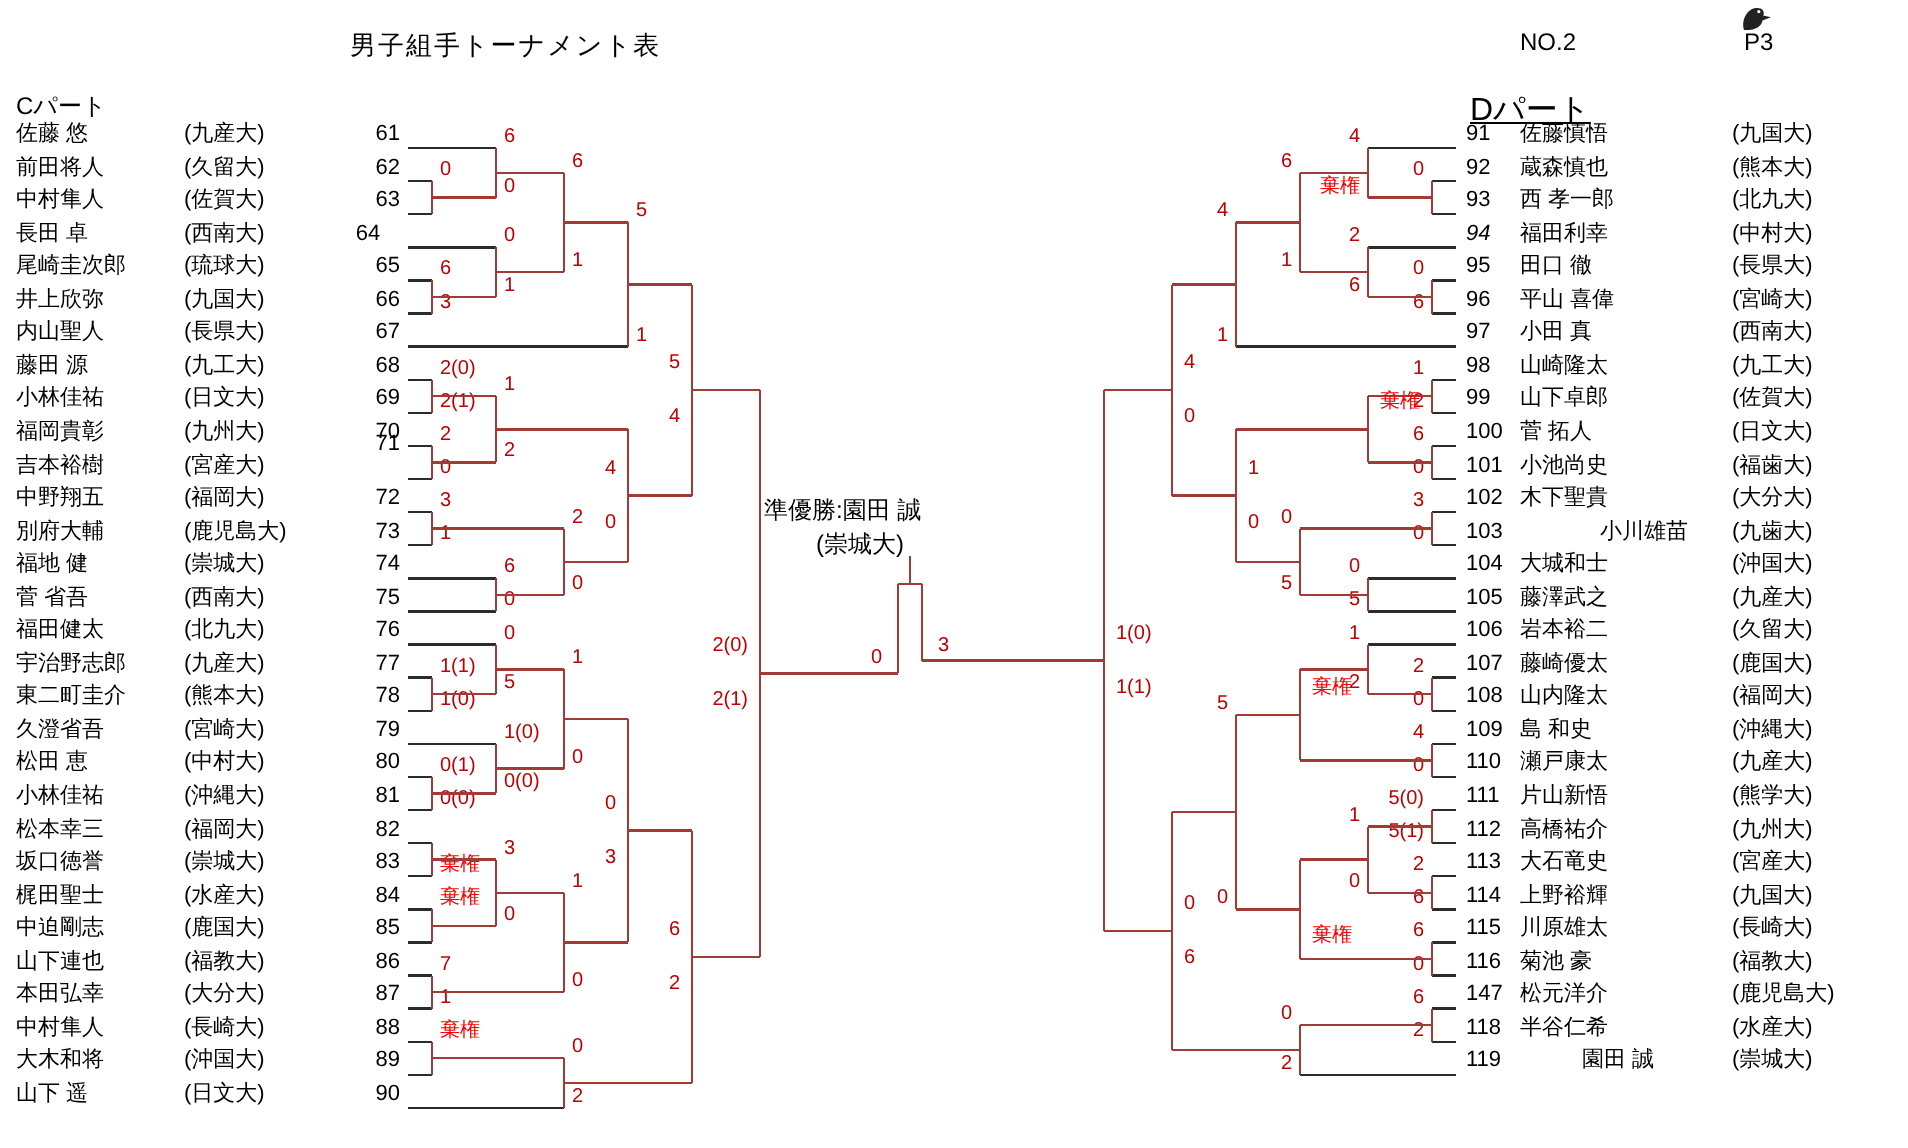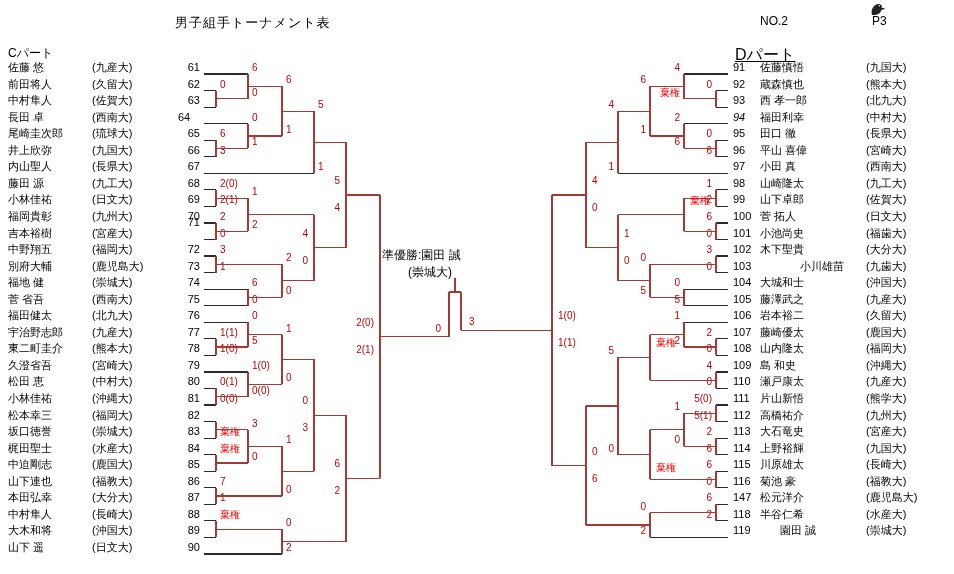--- a/index.html
+++ b/index.html
@@ -206,21 +206,21 @@
       <div class="cell" style="left: 733px; top: 474.75px; width: 26px; text-align: left;">116</div>
       <div class="cell" style="left: 760px; top: 474.75px; width: 84px; text-align: left;">菊池 豪</div>
       <div class="cell" style="left: 866px; top: 474.75px; width: 84px; text-align: left;">(福教大)</div>
       <div class="cell" style="left: 733px; top: 491.3px; width: 26px; text-align: left;">147</div>
       <div class="cell" style="left: 760px; top: 491.3px; width: 84px; text-align: left;">松元洋介</div>
       <div class="cell" style="left: 866px; top: 491.3px; width: 84px; text-align: left;">(鹿児島大)</div>
       <div class="cell" style="left: 733px; top: 507.85px; width: 26px; text-align: left;">118</div>
       <div class="cell" style="left: 760px; top: 507.85px; width: 84px; text-align: left;">半谷仁希</div>
       <div class="cell" style="left: 866px; top: 507.85px; width: 84px; text-align: left;">(水産大)</div>
       <div class="cell" style="left: 733px; top: 524.4px; width: 26px; text-align: left;">119</div>
-      <div class="cell" style="left: 732px; top: 524.4px; width: 84px; text-align: right;">園田 誠</div>
+      <div class="cell" style="left: 767px; top: 524.4px; width: 84px; text-align: center;">園田 誠</div>
       <div class="cell" style="left: 866px; top: 524.4px; width: 84px; text-align: left;">(崇城大)</div>
     </div>
 
   <svg id="bracket-svg" width="954" height="574" shape-rendering="crispEdges">
       <line x1="204" y1="90.55" x2="216" y2="90.55" stroke="#2b2b2b" stroke-width="1.2"></line>
       <line x1="204" y1="107.1" x2="216" y2="107.1" stroke="#2b2b2b" stroke-width="1.2"></line>
       <line x1="216" y1="90.55" x2="216" y2="107.1" stroke="#a23b36" stroke-width="1.2"></line>
       <text x="220" y="87.55" text-anchor="start" font-size="10" fill="#c00000">0</text>
       <line x1="204" y1="74" x2="248" y2="74" stroke="#2b2b2b" stroke-width="1.2"></line>
       <line x1="216" y1="98.82499999999999" x2="248" y2="98.82499999999999" stroke="#a23b36" stroke-width="1.2"></line>

